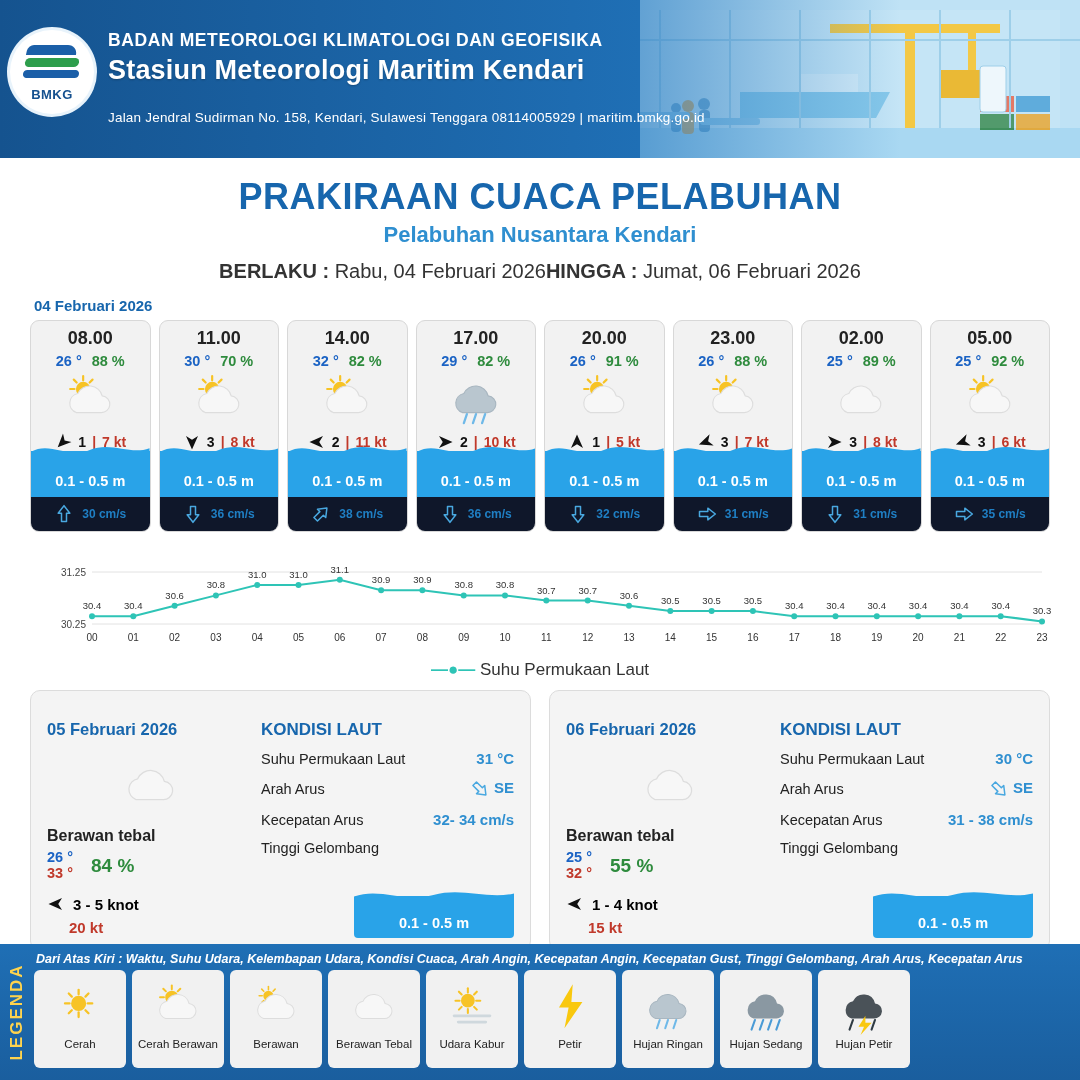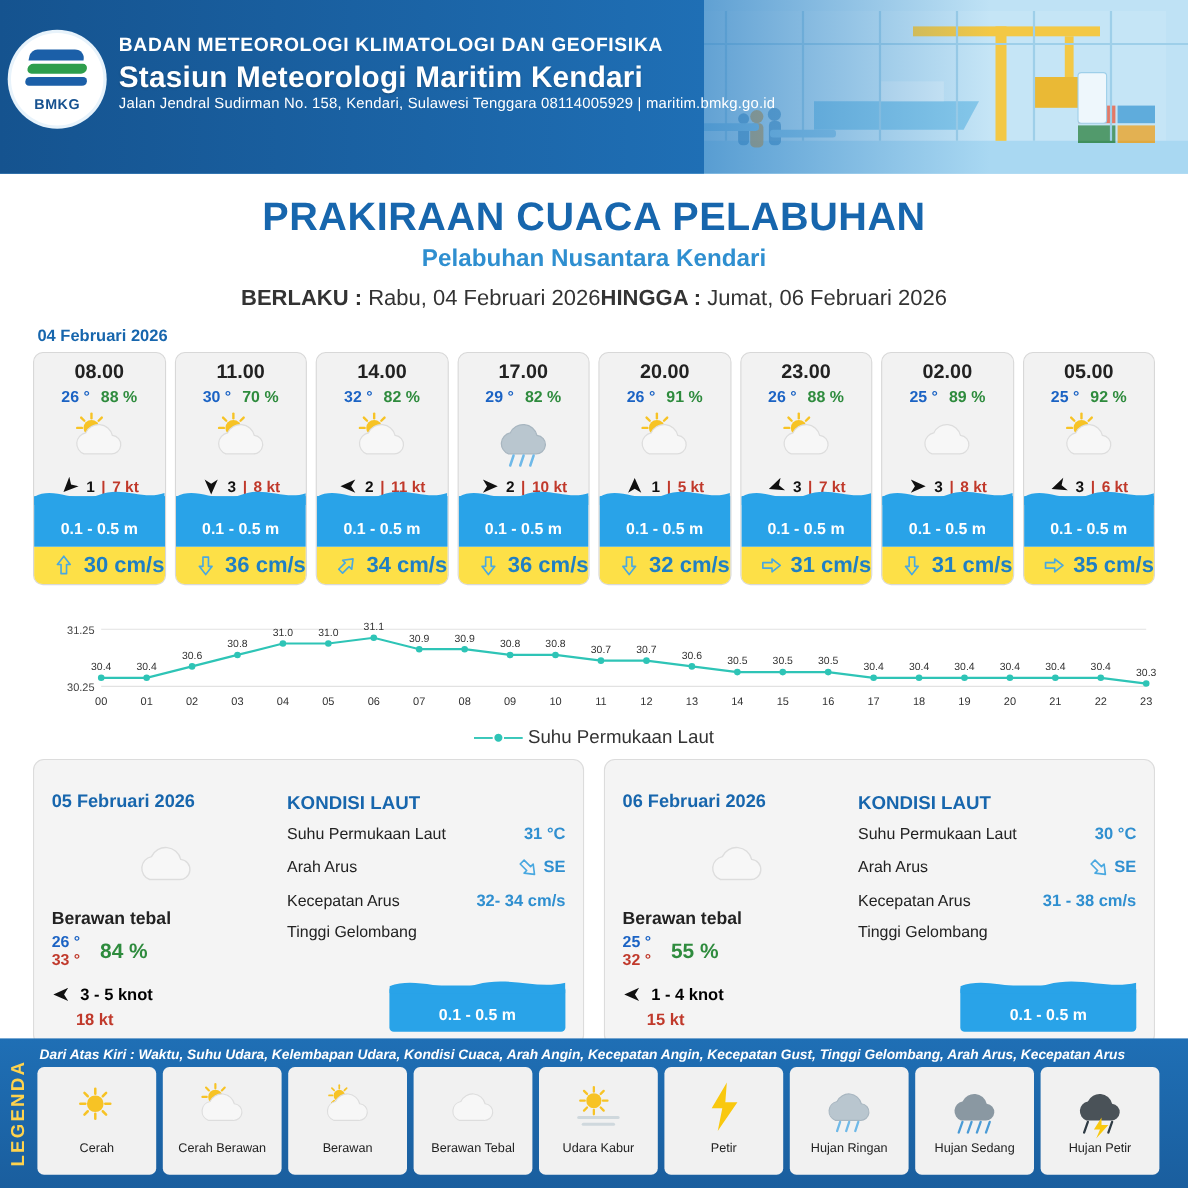--- a/index.html
+++ b/index.html
@@ -30,21 +30,21 @@
   }
   .logo .glyph { width:58px; height:42px; position:relative; }
   .logo .g1 { position:absolute; left:4px; top:2px; width:50px; height:10px; background:#1b5fa8; border-radius:6px 10px 0 0; transform:skewX(-12deg); }
   .logo .g2 { position:absolute; left:2px; top:15px; width:54px; height:9px; background:#2e9e4c; border-radius:8px; transform:skewX(-10deg); }
   .logo .g3 { position:absolute; left:0px; top:27px; width:56px; height:8px; background:#1b5fa8; border-radius:8px; transform:skewX(-8deg); }
   .logo .txt { font-size:13px; font-weight:bold; color:#16518f; letter-spacing:0.5px; margin-top:2px;}
   .hdr-text { position:absolute; left:108px; top:30px; color:#ffffff; }
   .hdr-line1 { font-size:17.5px; font-weight:bold; letter-spacing:0.6px; }
   .hdr-line2 { font-size:27px; font-weight:bold; margin-top:4px; letter-spacing:0.2px;
     text-shadow:0 1px 2px rgba(0,0,0,.25); }
-  .hdr-line3 { font-size:13.5px; margin-top:0; letter-spacing:0.2px; }
+  .hdr-line3 { font-size:13.5px; margin-top:24px; letter-spacing:0.2px; }
 
   
   .sky { position:absolute; right:0; top:0; width:1080px; height:158px;
          background:linear-gradient(180deg,#cfe8f7,#a8d5ef); z-index:-1;}
 
   
   .title1 { text-align:center; font-size:36px; font-weight:bold; color:#1766ad;
     margin-top:18px; letter-spacing:0.5px; }
   .title2 { text-align:center; font-size:22px; font-weight:bold; color:#2f8fd0; margin-top:4px; }
   .valid { display:flex; justify-content:center; margin-top:12px; font-size:20px; color:#333; }
@@ -64,22 +64,22 @@
   .c-hum { color:#2e8b3d; }
   .c-icon { height:62px; width:100%; position:relative; }
   .c-wind { display:flex; align-items:center; justify-content:center; gap:6px; margin-top:2px; font-size:14px; font-weight:bold;}
   .c-wind .num { color:#111; }
   .c-wind .sep { color:#c0392b; }
   .c-wind .kt { color:#c0392b; }
   .c-wave { width:100%; height:46px; background:#29a3e8; position:relative; display:flex; align-items:flex-end;
             justify-content:center; }
   .c-wave .wavetop { position:absolute; top:-10px; left:0; width:100%; height:18px; }
   .c-wave span { color:#fff; font-size:14.5px; font-weight:bold; padding-bottom:8px; z-index:2;}
-  .c-cur { display:flex; align-items:center; justify-content:flex-end; gap:8px; height:34px; font-size:20px;
-           font-weight:bold; color:#1f7fc4; width:100%; background:#fde047;}
+  .c-cur { display:flex; align-items:center; justify-content:center; gap:8px; height:34px; font-size:12px;
+           font-weight:bold; color:#1f7fc4; width:100%; background:#0f172a;}
 
   svg { display:block; }
 
   
   .chartbox { margin:14px 24px 0 24px; height:112px; position:relative; }
   .legend-line { text-align:center; font-size:17px; color:#333; margin-top:2px; }
   .legend-line .dash { color:#2ec4b6; font-weight:bold; }
 
   
   .panels { display:flex; gap:18px; padding:10px 30px 0 30px; }
@@ -108,21 +108,21 @@
 
   
   .legend { position:absolute; left:0; bottom:0; width:1080px; height:136px;
             background:linear-gradient(180deg,#1f6fb5,#1a5e9e); display:flex; }
   .leg-side { width:34px; display:flex; align-items:center; justify-content:center; }
   .leg-side span { transform:rotate(-90deg); white-space:nowrap; color:#ffd34d; font-weight:bold;
                    font-size:17px; letter-spacing:2px; }
   .leg-main { flex:1; padding:6px 8px 6px 0; }
   .leg-note { color:#fff; font-size:12.5px; font-style:italic; font-weight:bold; margin:2px 0 4px 2px;}
   .leg-items { display:flex; gap:6px; }
-  .leg-item { width:108px; height:98px; background:#f1f1f1; border-radius:6px; display:flex;
+  .leg-item { width:92px; height:98px; background:#f1f1f1; border-radius:6px; display:flex;
               flex-direction:column; align-items:center; justify-content:flex-start; padding-top:8px;}
   .leg-item .ic { height:60px; display:flex; align-items:center; justify-content:center; }
   .leg-item .lb { font-size:11.5px; color:#222; text-align:center; }
 </style>
 </head>
 <body>
 
 <div class="header">
   <div class="hdr-art">
     <div class="sky"></div>
@@ -342,21 +342,21 @@
     <path d="M0 12 C 20 0, 40 20, 63 10 C 86 0, 106 16, 127 8 L127 20 L0 20 Z" fill="#29a3e8"></path>
         </svg>
       <span>0.1 - 0.5 m</span>
     </div>
     <div class="c-cur">
       <span>
           <svg width="20" height="20" viewBox="0 0 24 24" style="transform:rotate(45deg)">
     <path d="M12 2 L19 11 H15 V21 H9 V11 H5 Z" fill="none" stroke="#49a8e0" stroke-width="1.8" stroke-linejoin="round"></path>
           </svg>
         </span>
-      <span>34 cm/s</span>
+      <span>38 cm/s</span>
     </div>
     </div>
     <div class="card">
     <div class="c-time">17.00</div>
     <div class="c-tr">
       <span class="c-temp">29 °</span>
       <span class="c-hum">82 %</span>
     </div>
     <div class="c-icon" style="display:flex;align-items:center;justify-content:center">
         <svg width="64" height="60.8" viewBox="0 0 84 80">
@@ -682,21 +682,21 @@
         <div class="p-hum">84 %</div>
       </div>
       <div class="p-windrow">
         <span>
             <svg width="18" height="18" viewBox="0 0 24 24" style="transform:rotate(270deg)">
     <path d="M12 2 L20 20 L12 15 L4 20 Z" fill="#111"></path>
             </svg>
           </span>
         <span>3  - 5 knot</span>
       </div>
-      <div class="p-gust">18 kt</div>
+      <div class="p-gust">20 kt</div>
     </div>
     <div class="p-right">
       <div class="p-title">KONDISI LAUT</div>
 
       <div class="p-row">
         <span class="k">Suhu Permukaan Laut</span>
         <span class="v">
           
           <span>31 °C</span>
         </span>

